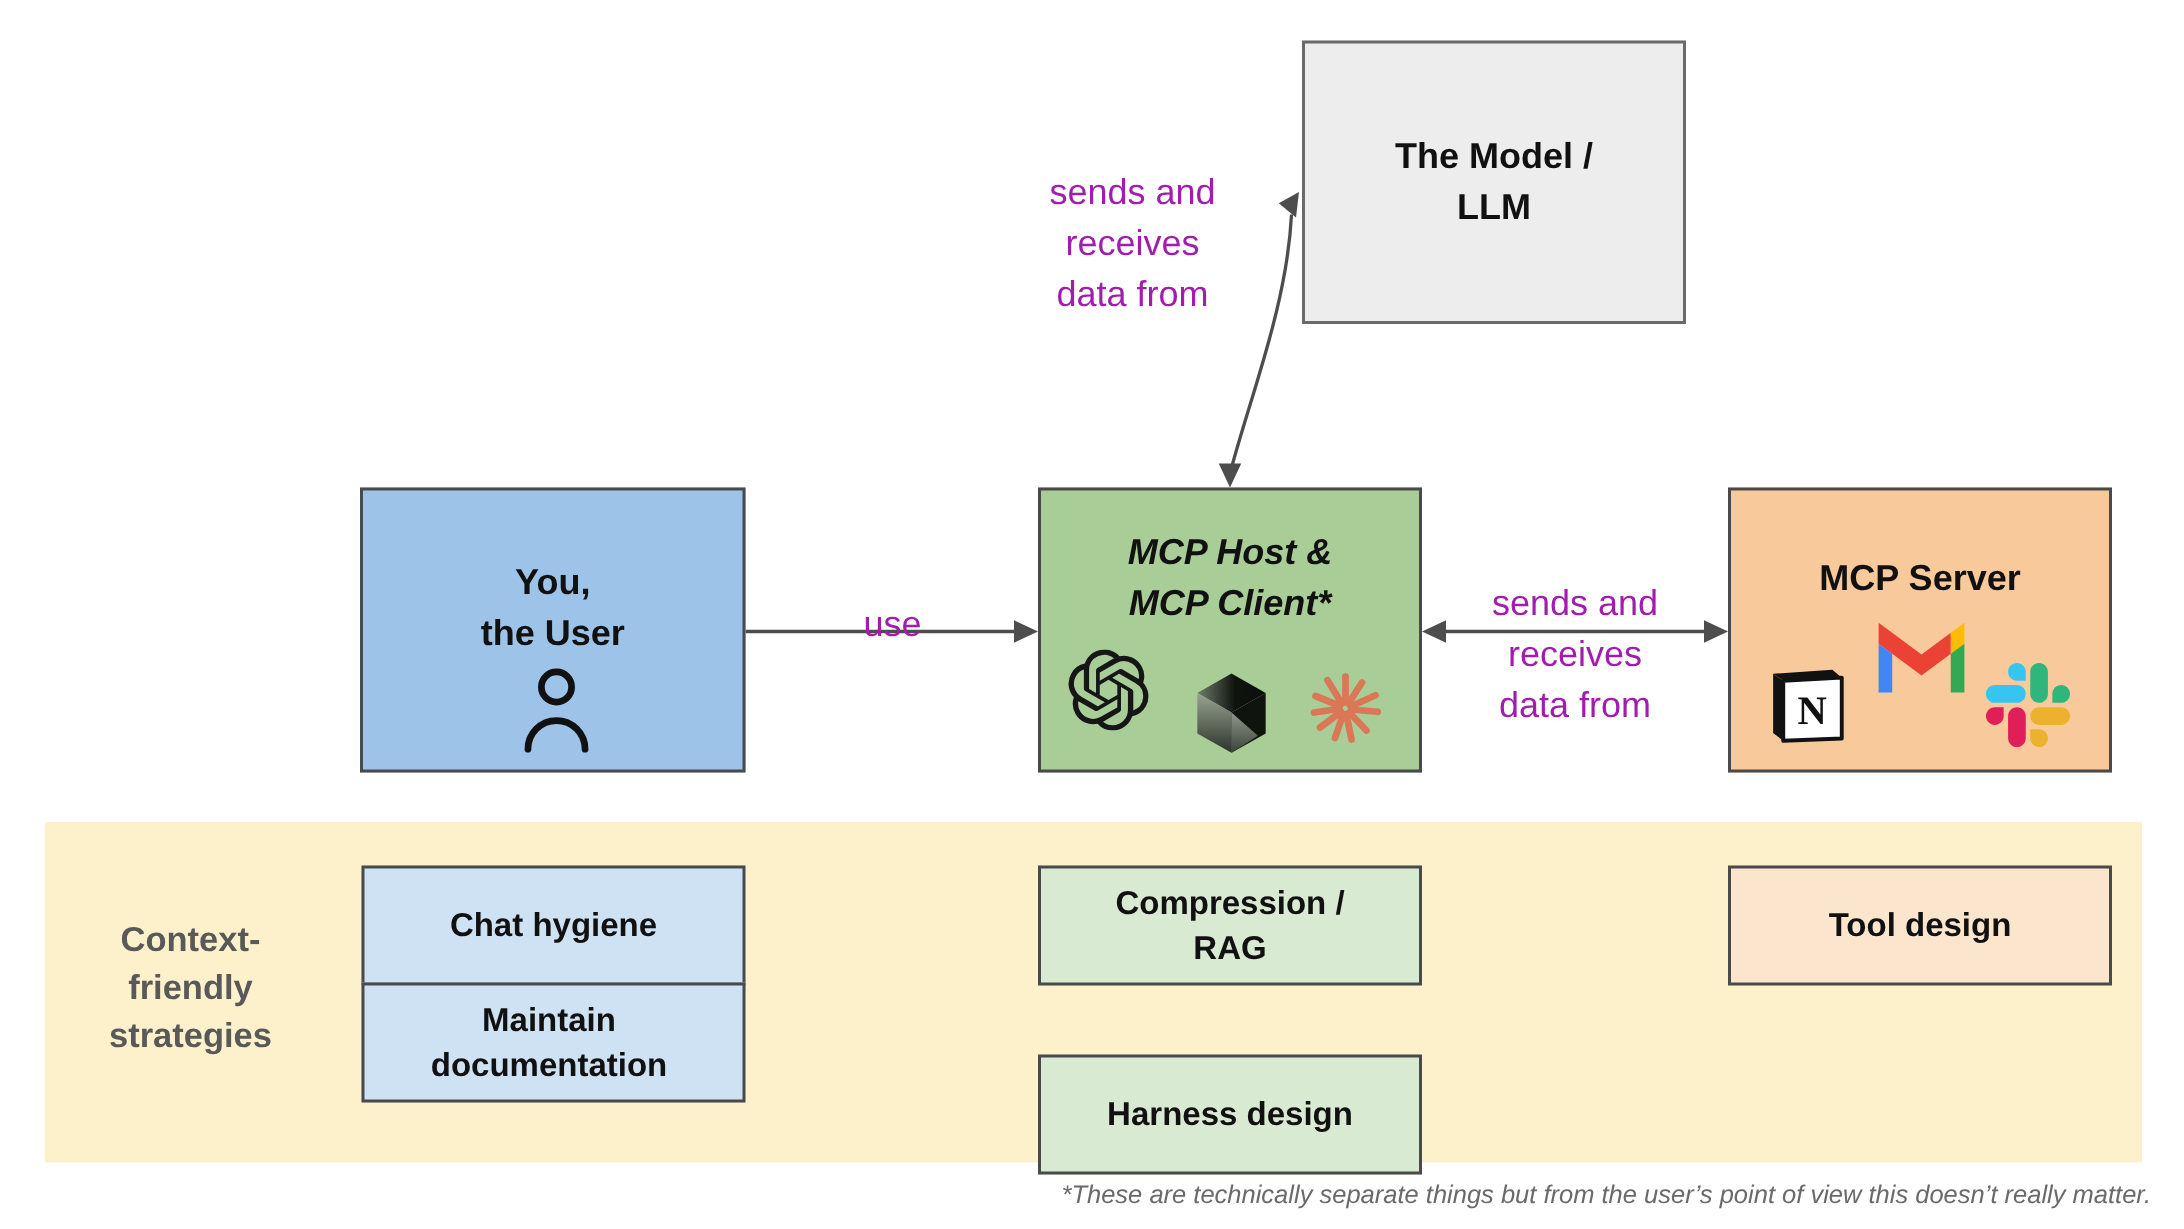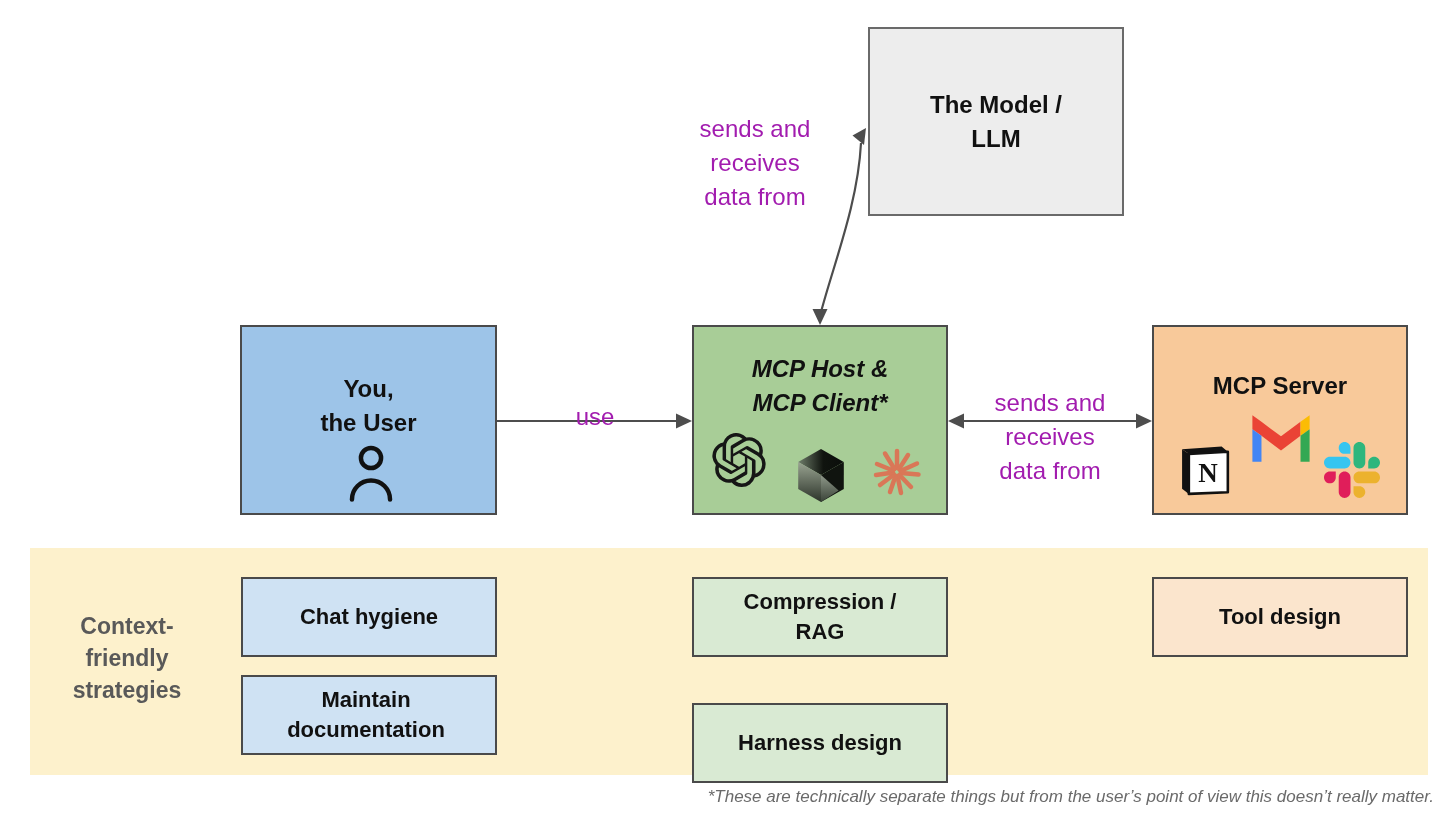--- a/index.html
+++ b/index.html
@@ -40,21 +40,21 @@
   .strategy{
     position:absolute;width:256px;height:80px;z-index:2;box-sizing:border-box;
     border:2px solid #4a4a4a;display:flex;align-items:center;justify-content:center;
     text-align:center;font-weight:bold;color:#111111;font-size:22px;line-height:30px;
     padding:0 38px;
   }
   .strategy.blue{background:var(--strategy-blue);}
   .strategy.green{background:var(--strategy-green);align-items:center;}
   .strategy.orange{background:var(--strategy-orange);}
   .s-chat{left:241px;top:577px;}
-  .s-docs{left:241px;top:675px;padding-left:32px;}
+  .s-docs{left:241px;top:655px;padding-left:32px;}
   .s-comp{left:692px;top:577px;}
   .s-harness{left:692px;top:703px;}
   .s-tool{left:1152px;top:577px;}
   .footnote{
     position:absolute;right:22px;top:787px;z-index:2;
     color:#6a6a6a;font-style:italic;font-size:17px;
   }
 </style>
 </head>
 <body>

